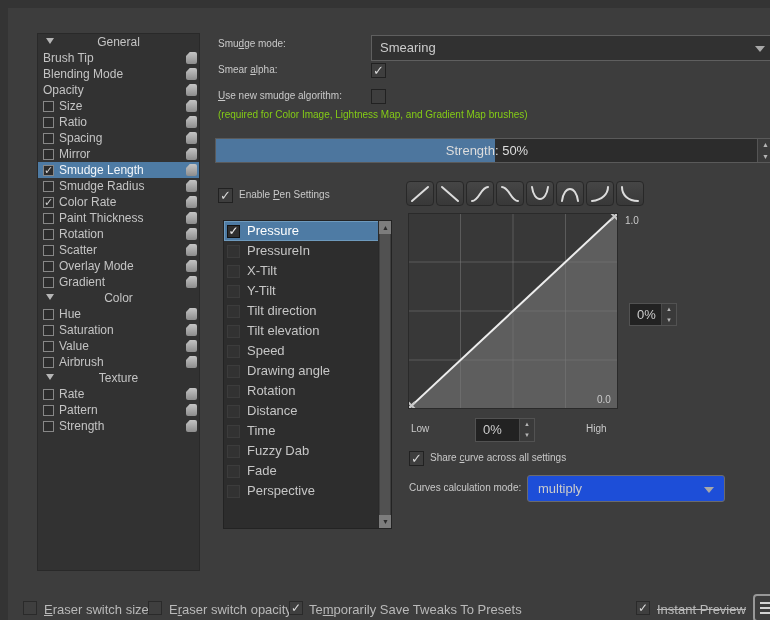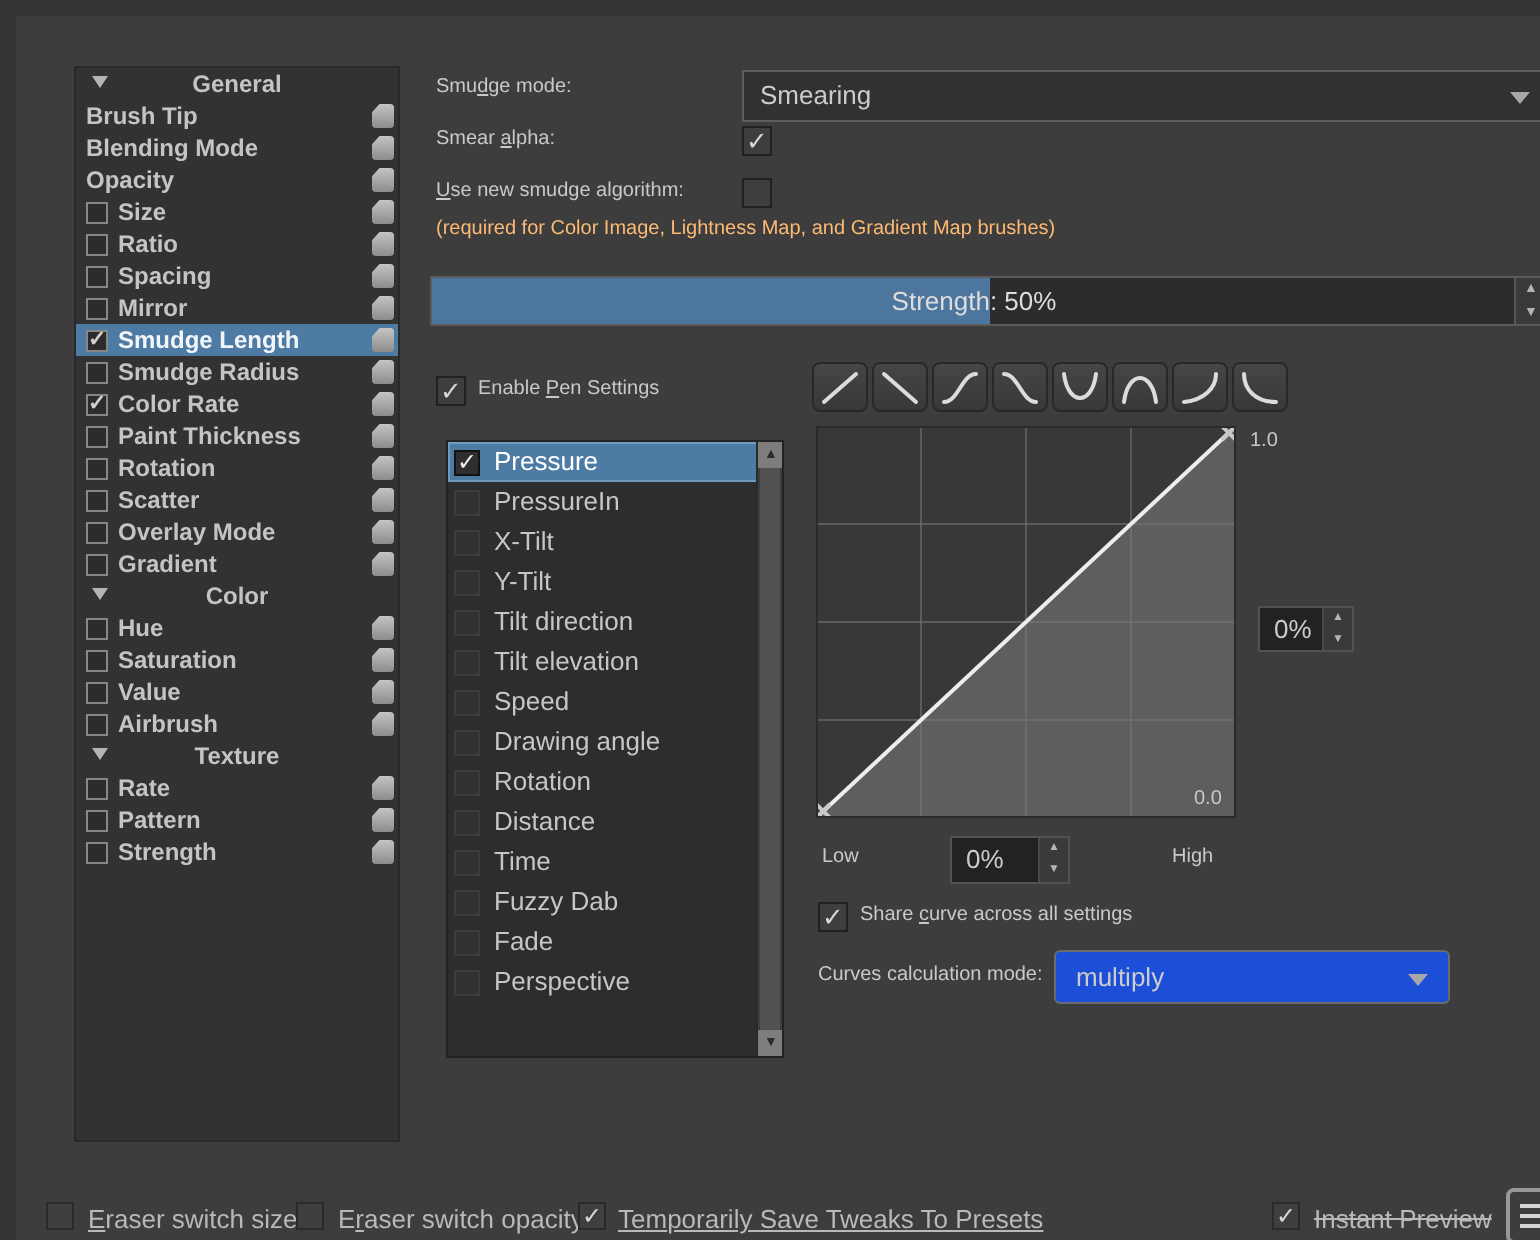--- a/index.html
+++ b/index.html
@@ -6,21 +6,21 @@
     background:#343434;font-family:"Liberation Sans",sans-serif;
     -webkit-font-smoothing:antialiased;}
   #panel{position:absolute;left:8px;top:8px;right:0;bottom:0;background:#3d3d3d;}
   .lbl{position:absolute;color:#c9c9c9;font-size:10px;white-space:nowrap;}
   u{text-decoration:underline;}
 
   
   #setting-list{position:absolute;left:29px;top:25px;width:163px;height:538px;
     background:#323232;border:1px solid #292929;box-sizing:border-box;overflow:hidden;}
   .sb-row{position:relative;height:16px;line-height:16px;font-size:12px;color:#c4c4c4;
-    display:flex;align-items:center;font-weight:bold;}
+    display:flex;align-items:center;}
   .sb-row.sel{background:#4e7ba4;color:#f2f6fa;}
   .sb-head-tri{position:absolute;left:8px;top:4px;width:0;height:0;
     border-left:4px solid transparent;border-right:4px solid transparent;
     border-top:6px solid #b5b5b5;}
   .sb-head-label{width:100%;text-align:center;}
   .sb-cb{display:inline-block;width:11px;height:11px;margin-left:5px;
     background:#2c2c2c;border:1px solid #878787;box-sizing:border-box;
     font-size:11px;line-height:9px;color:#d0d0d0;text-align:center;flex:0 0 auto;}
   .sb-label{margin-left:5px;}
   .lock-icon{position:absolute;right:2px;top:2px;width:11px;height:12px;
@@ -222,21 +222,21 @@
     <span>Smearing</span>
     <span class="arrow"></span>
   </div>
 
   <div class="lbl" style="left:210px;top:56px;">Smear <u>a</u>lpha:</div>
   <div class="cb" style="left:363px;top:55px;">✓</div>
 
   <div class="lbl" style="left:210px;top:82px;"><u>U</u>se new smudge algorithm:</div>
   <div class="cb" style="left:363px;top:81px;"></div>
 
-  <div class="lbl" style="left:210px;top:101px;color:#fdba74;">(required for Color Image, Lightness Map, and Gradient Map brushes)</div>
+  <div class="lbl" style="left:210px;top:101px;color:#84cc16;">(required for Color Image, Lightness Map, and Gradient Map brushes)</div>
 
   <div id="strength-slider">
     <div id="strength-fill" style="width: 50%;"></div>
     <div id="strength-text">Strength: 50%</div>
     <div class="slider-spin">
       <span>▲</span>
       <span>▼</span>
     </div>
   </div>
 
@@ -405,21 +405,21 @@
     <span class="arrow" style="top:11px;"></span>
   </div>
 
   <div class="cb foot-cb" style="left:15px;"></div>
   <div class="foot-lbl" style="left:36px;"><u>E</u>raser switch size</div>
 
   <div class="cb foot-cb" style="left:140px;"></div>
   <div class="foot-lbl" style="left:161px;">E<u>r</u>aser switch opacity</div>
 
   <div class="cb foot-cb" style="left:281px;">✓</div>
-  <div class="foot-lbl" style="left:301px;text-decoration:underline;">Te<u>m</u>porarily Save Tweaks To Presets</div>
+  <div class="foot-lbl" style="left:301px;">Te<u>m</u>porarily Save Tweaks To Presets</div>
 
   <div class="cb foot-cb" style="left:628px;">✓</div>
   <div class="foot-lbl" id="instant-preview-label" style="left:649px;">Instant Preview</div>
 
   <div id="detach-button">
     <i></i>
       <i></i>
       <i></i>
   </div>
 </div>

